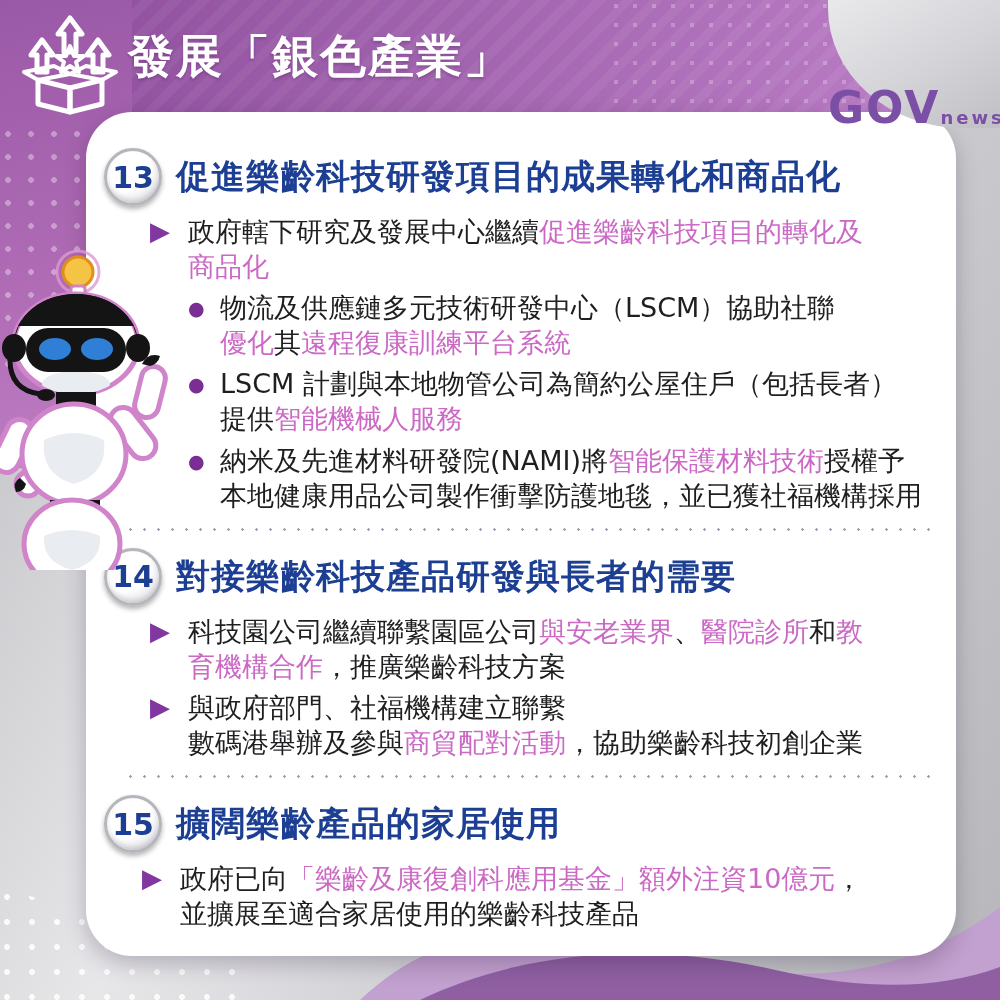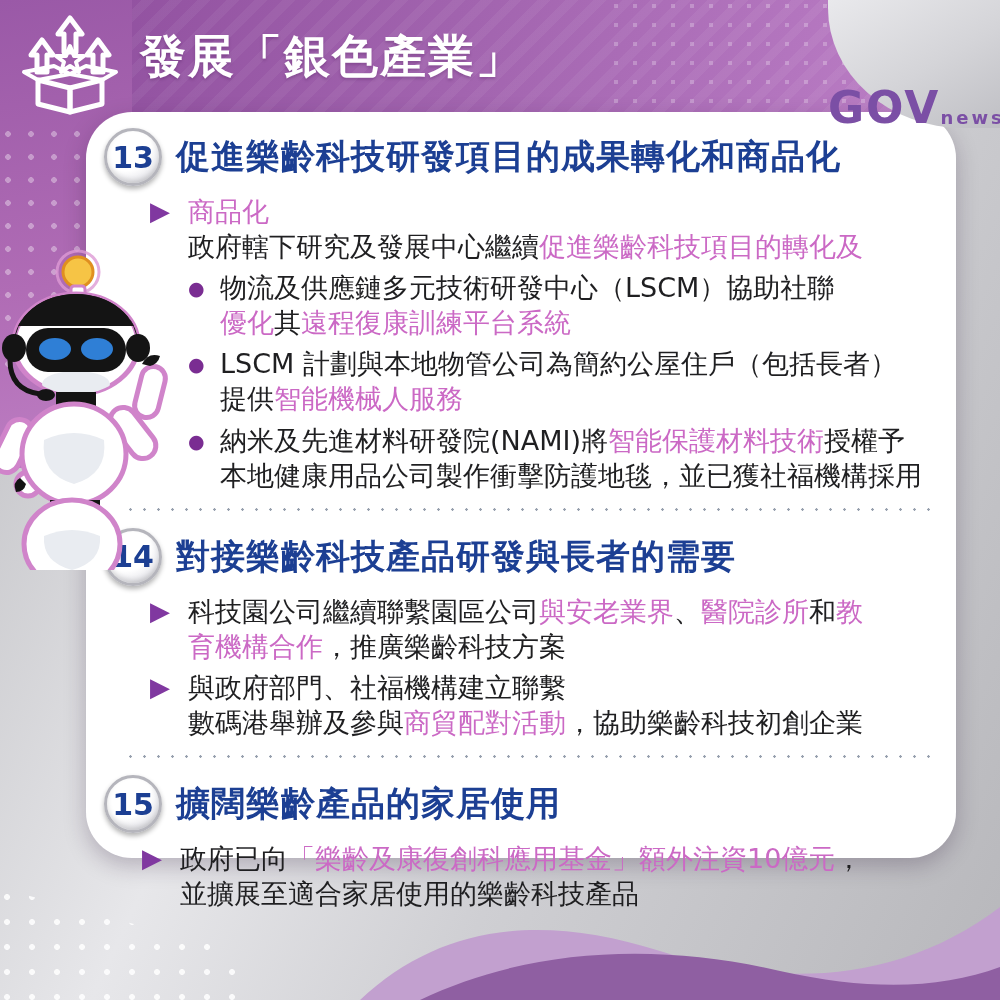--- a/index.html
+++ b/index.html
@@ -29,39 +29,39 @@
     background-size:23px 23px;
   }
   .dots-header{
     position:absolute;left:610px;top:0;width:300px;height:118px;z-index:1;opacity:.30;
     background-image:radial-gradient(4px 4px at 6px 6px,rgba(255,255,255,.8) 55%,rgba(255,255,255,0) 60%);
     background-size:19px 19px;
   }
   .header-title{
     position:absolute;left:128px;top:26px;z-index:4;
     color:#ffffff;font-size:46px;font-weight:bold;letter-spacing:2px;
-    text-shadow:0 2px 3px rgba(60,10,70,.25);white-space:nowrap;margin-left:12px;
+    text-shadow:0 2px 3px rgba(60,10,70,.25);white-space:nowrap;
   }
   .header-icon{position:absolute;left:20px;top:12px;z-index:4;}
   
   .logo-corner{
     position:absolute;right:0;top:0;width:172px;height:128px;z-index:3;
     background:linear-gradient(150deg,#e9e9ec 0%,#d4d4d8 55%,#bfbfc4 100%);
     border-bottom-left-radius:135px 120px;
     display:flex;flex-direction:row;align-items:flex-end;justify-content:flex-start;
     padding:22px 18px 0 0;
   }
   .logo-gov{font-size:44px;font-weight:bold;color:#7b4fa5;letter-spacing:2px;line-height:.9;}
   .logo-newshk{font-size:18px;font-weight:bold;color:#7b4fa5;letter-spacing:3px;margin-top:8px;}
   
   .card{
-    position:absolute;left:86px;top:112px;width:870px;height:746px;z-index:2;
+    position:absolute;left:86px;top:112px;width:870px;height:844px;z-index:2;
     background:#ffffff;border-radius:46px;
     box-shadow:0 8px 22px rgba(40,20,50,.25);
-    padding:12px 14px 10px 16px;
+    padding:32px 14px 10px 16px;
   }
   .sec-head{display:flex;align-items:center;gap:14px;margin:4px 0 8px 2px;}
   .num-circle{
     width:58px;height:58px;border-radius:50%;flex:0 0 auto;
     background:radial-gradient(circle at 35% 28%,#ffffff 50%,#ececf0 70%,#c2c2c8 100%);
     border:3px solid #b5b5bc;
     box-shadow:0 3px 5px rgba(0,0,0,.30), inset 0 -3px 5px rgba(0,0,0,.12);
     display:flex;align-items:center;justify-content:center;
   }
   .num{font-size:30px;font-weight:bold;color:#1c3f93;}
@@ -130,22 +130,22 @@
         <section class="section">
           <div class="sec-head">
             <div class="num-circle">
               <span class="num">13</span>
             </div>
             <h2 class="sec-title">促進樂齡科技研發項目的成果轉化和商品化</h2>
           </div>
           <div class="bullet arrow">
             <span class="marker arrow-mk">▶</span>
             <div class="content">
+              <div class="line"><span class="plain">政府轄下研究及發展中心繼續</span><span class="hl">促進樂齡科技項目的轉化及</span></div>
               <div class="line"><span class="hl">商品化</span></div>
-              <div class="line"><span class="plain">政府轄下研究及發展中心繼續</span><span class="hl">促進樂齡科技項目的轉化及</span></div>
             </div>
           </div>
           <div class="bullet dot">
             <span class="marker dot-mk">●</span>
             <div class="content">
               <div class="line"><span class="plain">物流及供應鏈多元技術研發中心（LSCM）協助社聯</span></div>
               <div class="line"><span class="hl">優化</span><span class="plain">其</span><span class="hl">遠程復康訓練平台系統</span></div>
             </div>
           </div>
           <div class="bullet dot">

